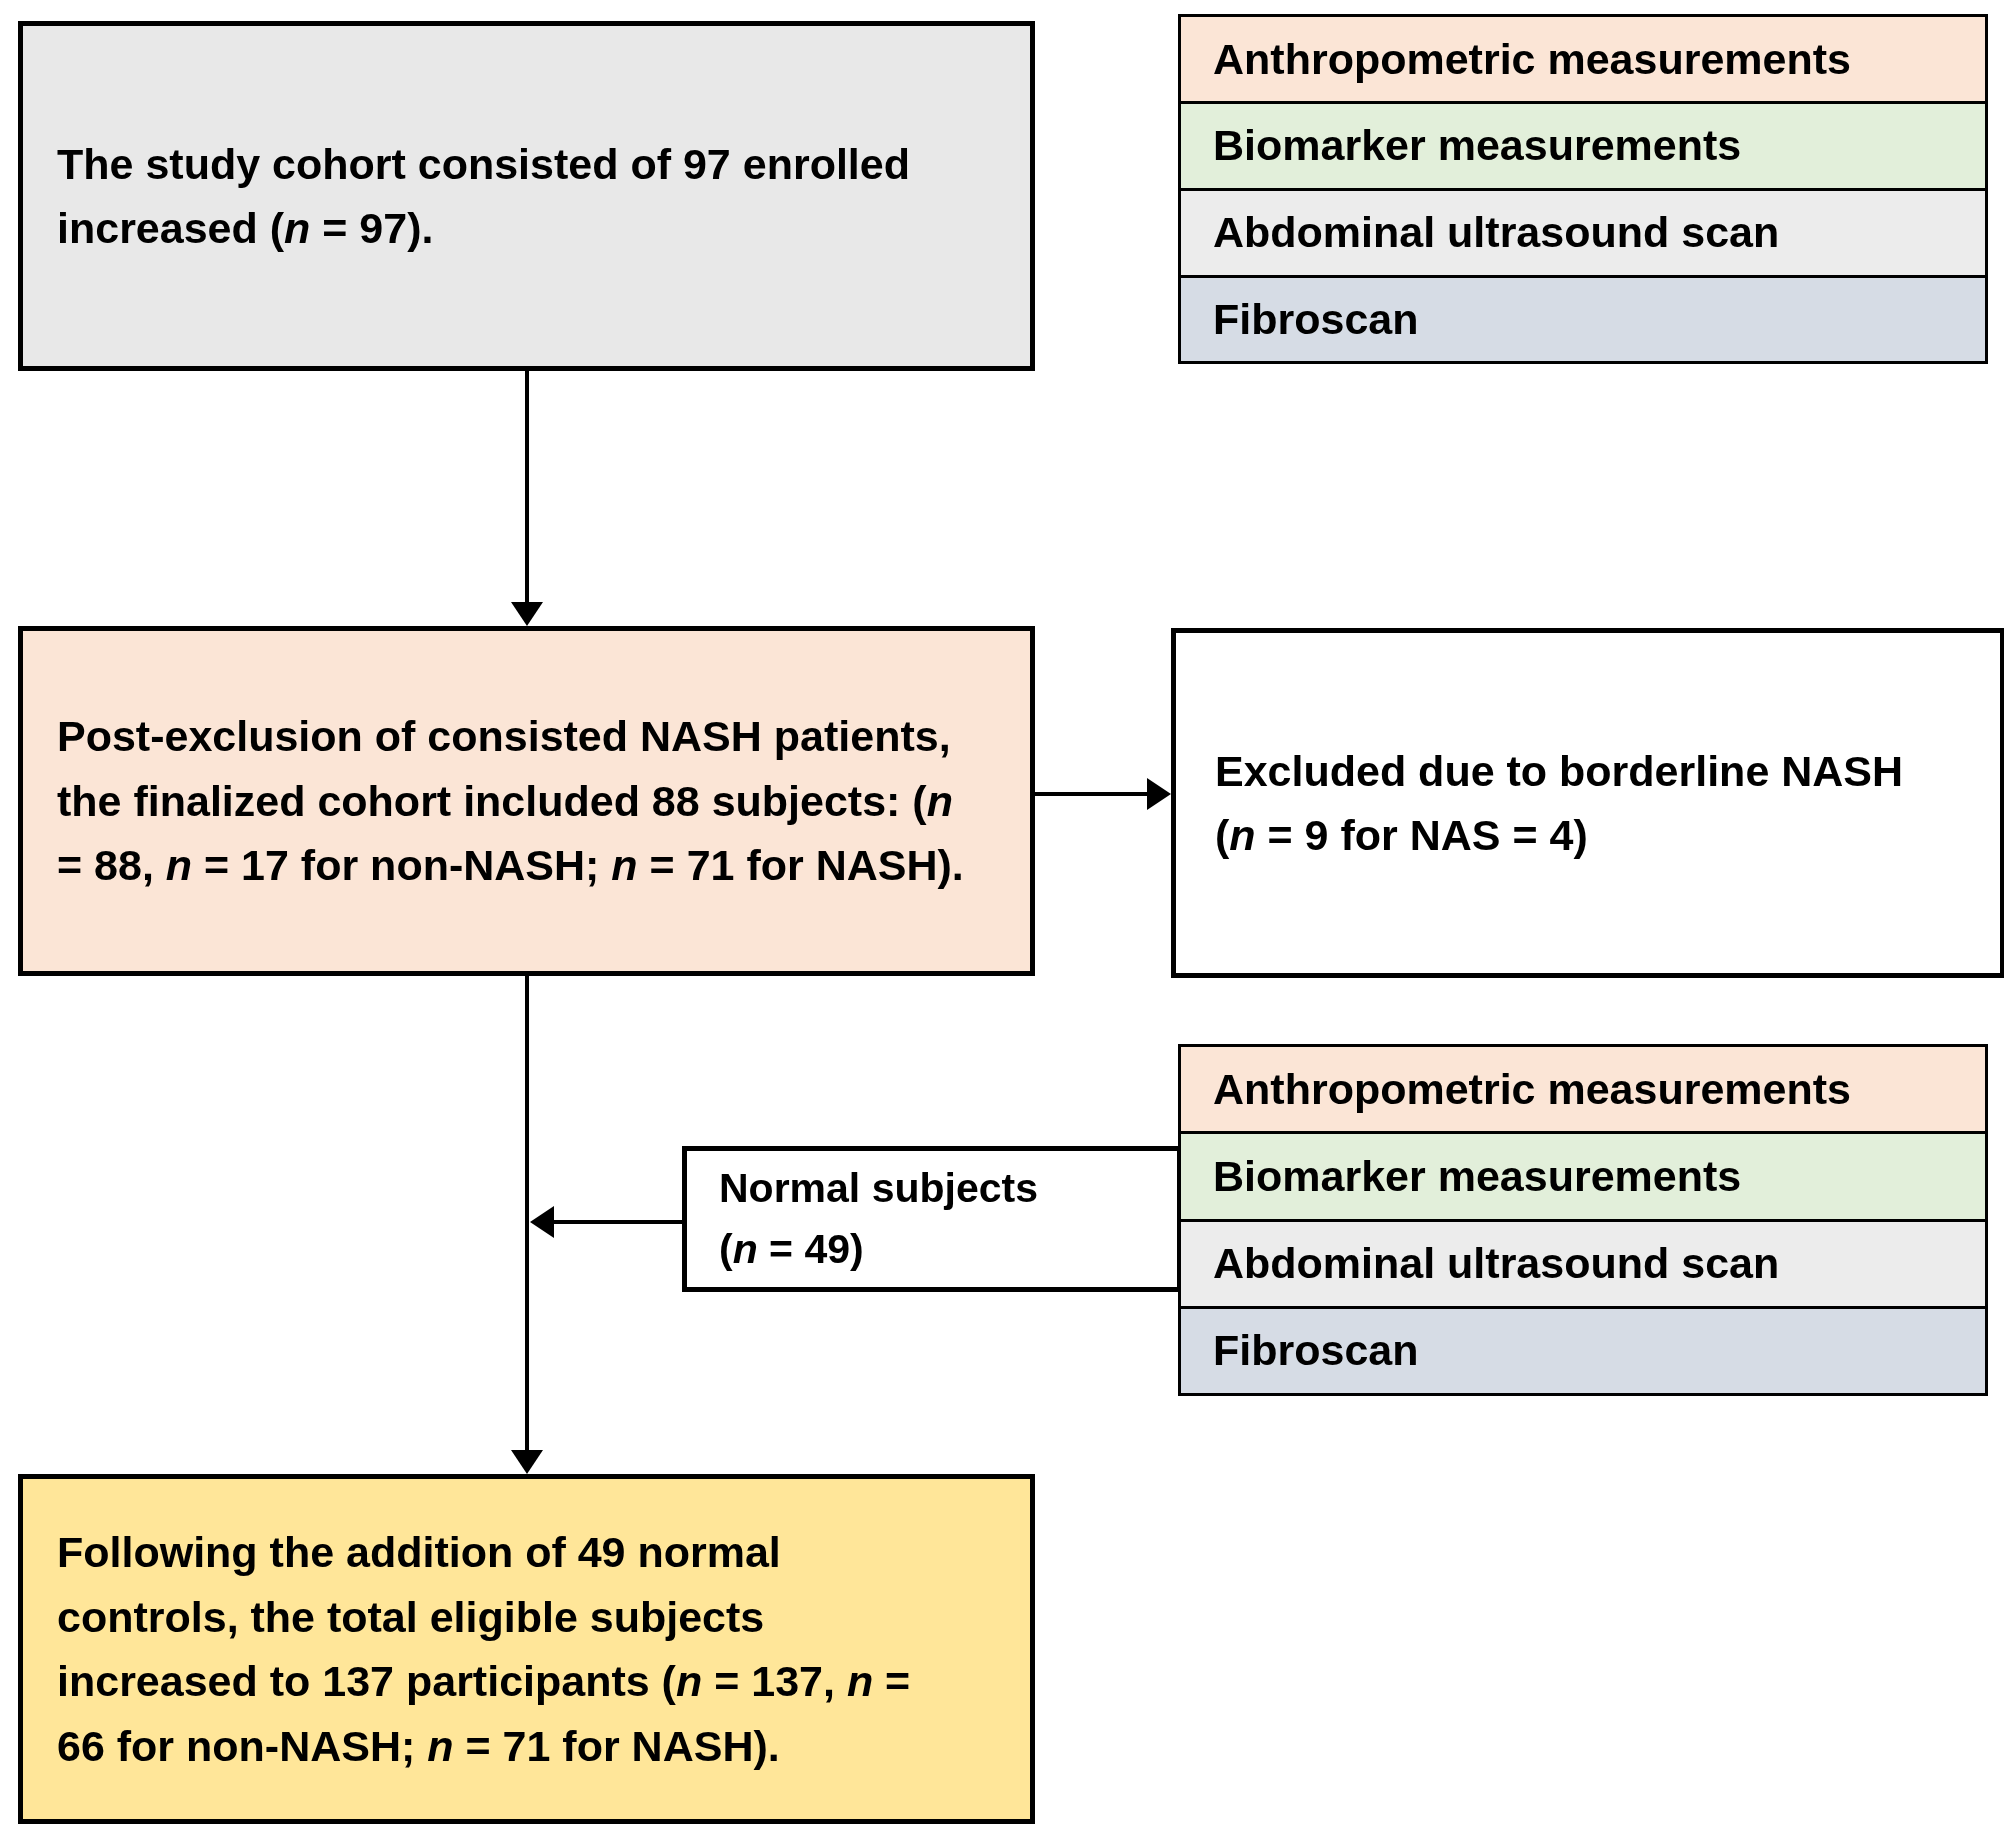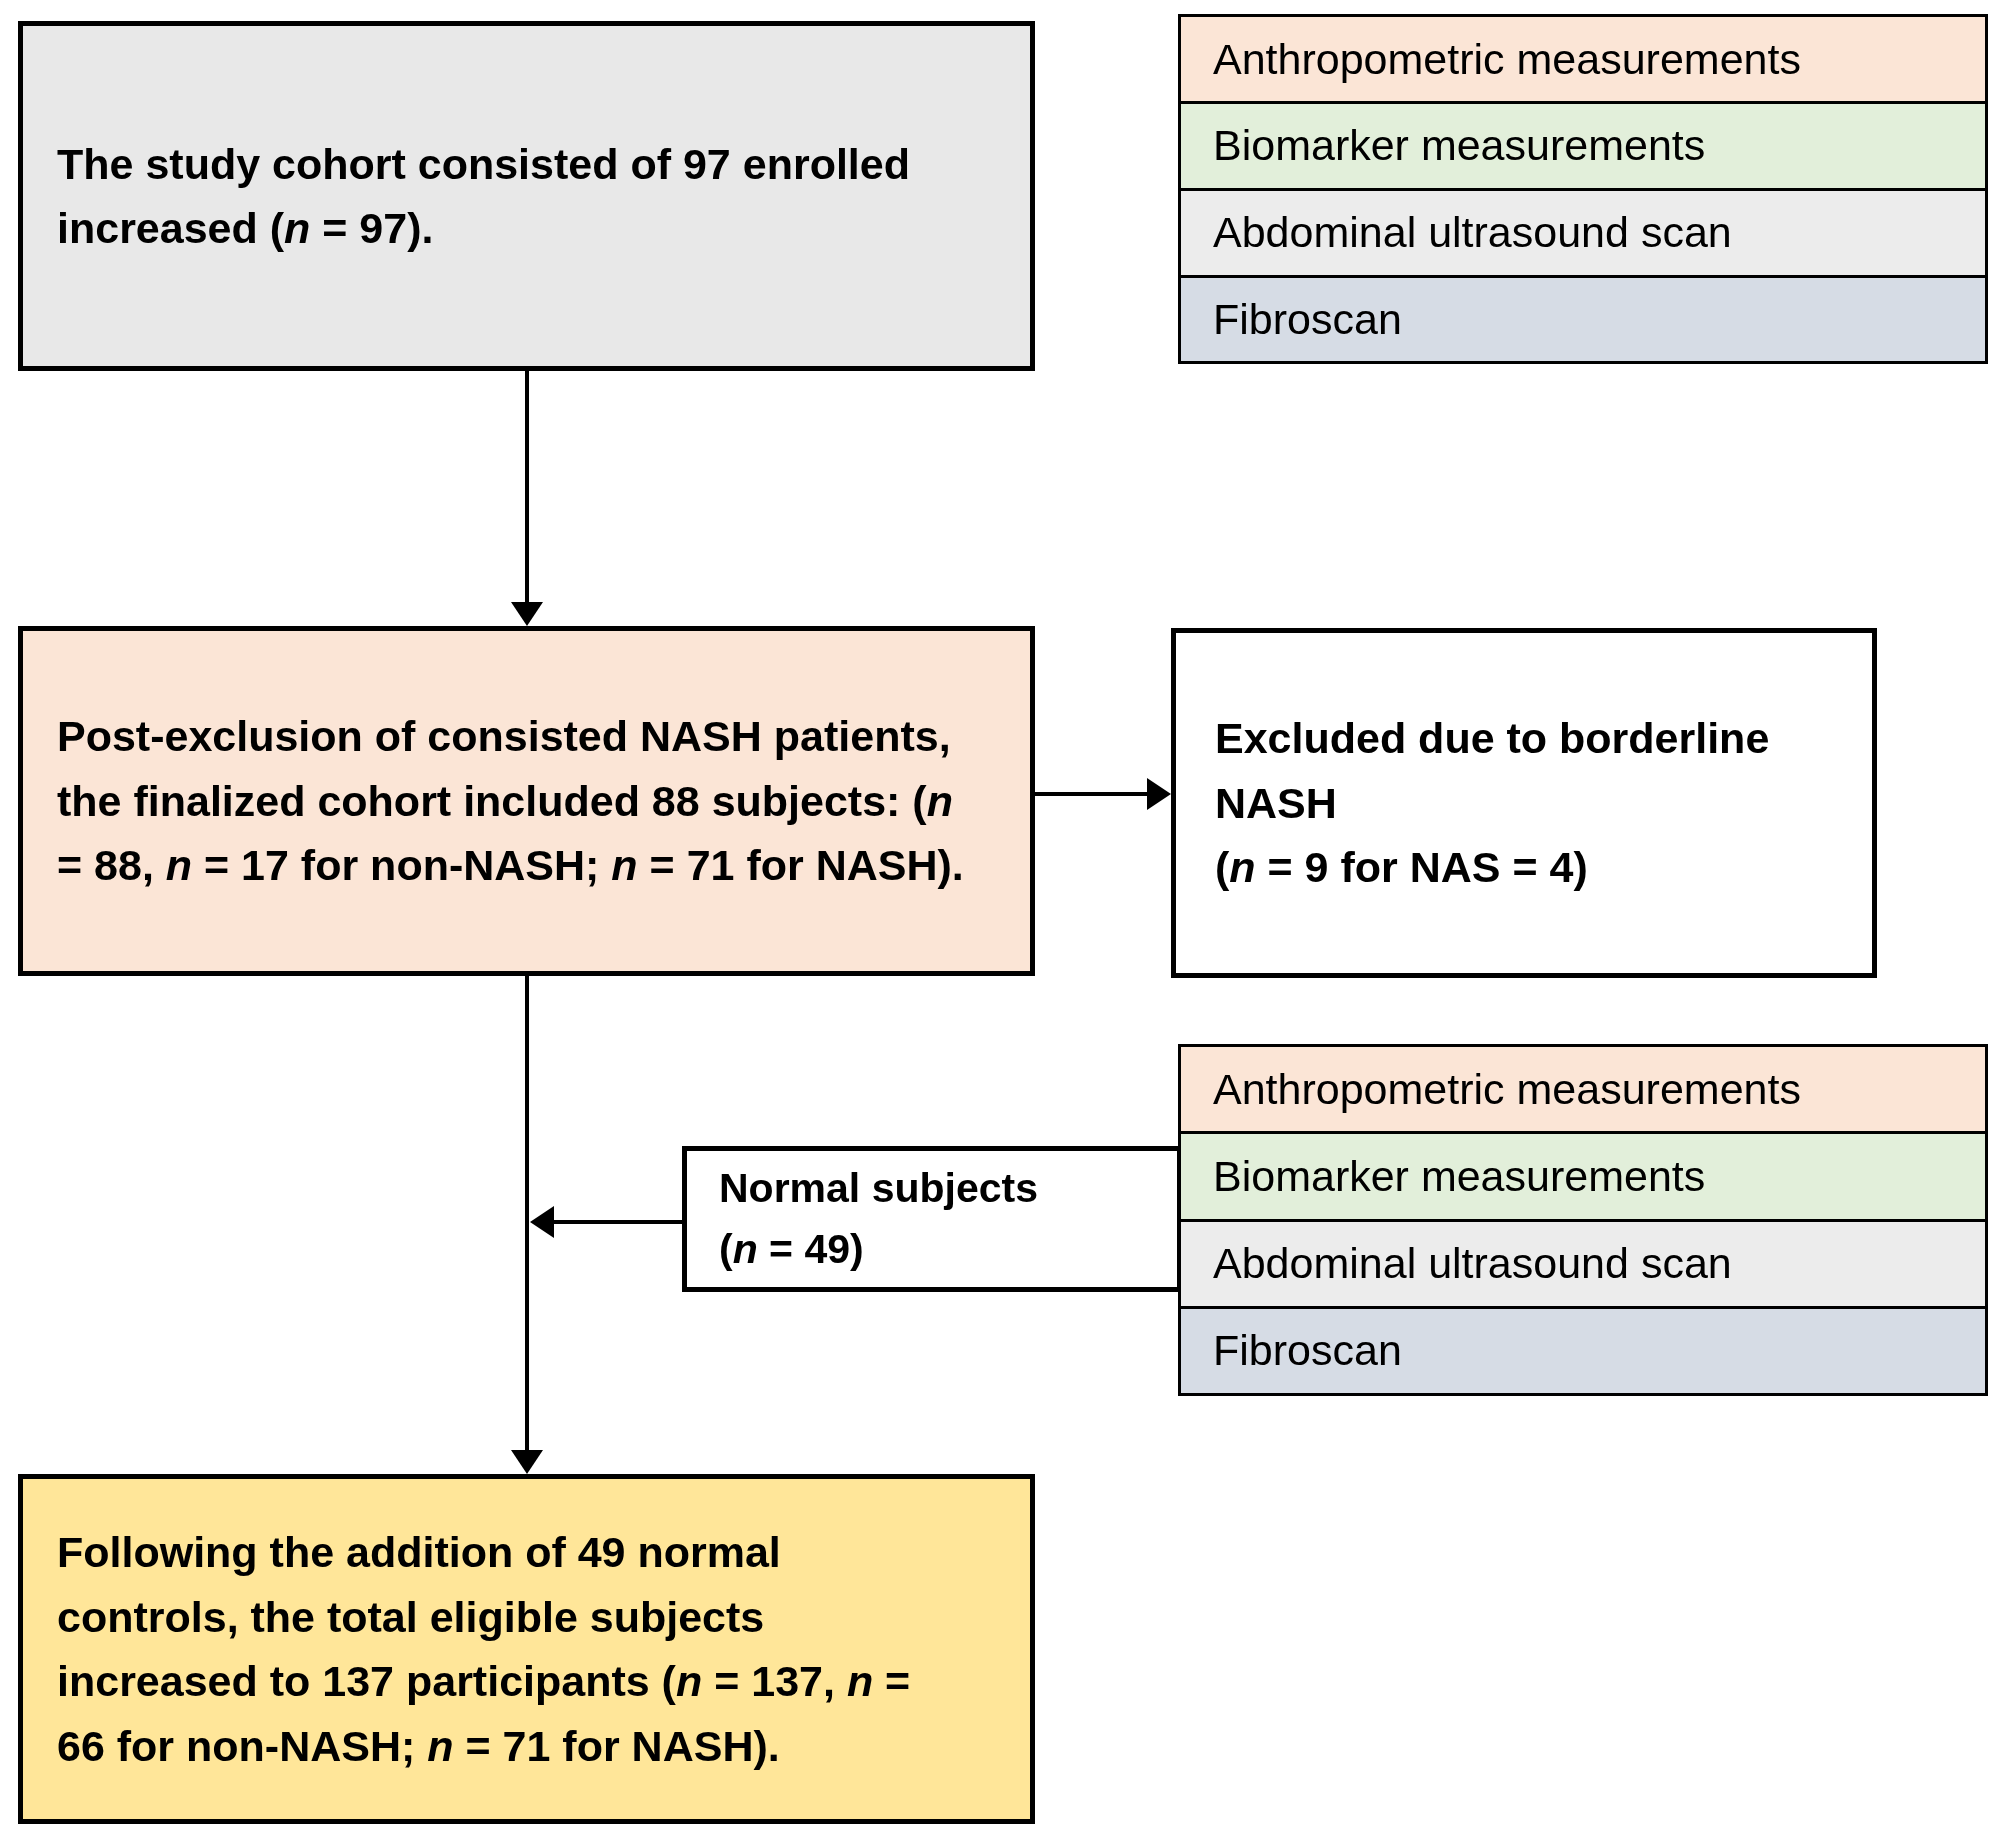--- a/index.html
+++ b/index.html
@@ -36,21 +36,21 @@
     box-sizing: border-box;
     display: flex;
     flex-direction: column;
   }
   .list-row {
     flex: 1 1 0;
     display: flex;
     align-items: center;
     padding-left: 32px;
     font-size: 43px;
-    font-weight: 400;
+    font-weight: 700;
     color: #000000;
     box-sizing: border-box;
   }
   .list-row:not(:last-child) { border-bottom: 3.6px solid #000000; }
   .aline {
     position: absolute;
     background: #000000;
   }
   .ahead { position: absolute; width: 0; height: 0; }
   .ahead.down {
@@ -65,21 +65,21 @@
   }
   .ahead.left {
     border-top: 16.4px solid transparent;
     border-bottom: 16.4px solid transparent;
     border-right: 24px solid #000000;
   }
   
   #box-cohort   { left: 18px;   top: 21.4px;   width: 1017px; height: 350px; padding: 3px 34px; }
   #list-baseline{ left: 1178px; top: 14.3px;   width: 810px; height: 350px; }
   #box-post     { left: 18px;   top: 626px;  width: 1017px; height: 350px; padding: 0 34px; }
-  #box-excluded { left: 1171px; top: 628px;  width: 706px; height: 350px; padding: 0 39px; }
+  #box-excluded { left: 1171px; top: 628px;  width: 834px; height: 350px; padding: 0 39px; }
   #box-normal   { left: 682px;  top: 1146px; width: 500px;  height: 146px; padding: 0 32px; }
   #list-followup{ left: 1178px; top: 1044px; width: 810px; height: 352px; }
   #box-final    { left: 18px;   top: 1474px; width: 1017px; height: 350px; padding: 8px 34px; }
   #box-normal .btext { font-size: 41px; line-height: 1.48; }
   
   #arrow1-line { left: 525px;  top: 370px;  width: 4.3px;   height: 236px; }
   #arrow1-head { left: 511px;  top: 602px; }
   #arrow2-line { left: 1034px; top: 792px; width: 118px; height: 4.3px; }
   #arrow2-head { left: 1147px; top: 778px; }
   #arrow3-line { left: 525px;  top: 975px; width: 4.3px;   height: 477px; }

